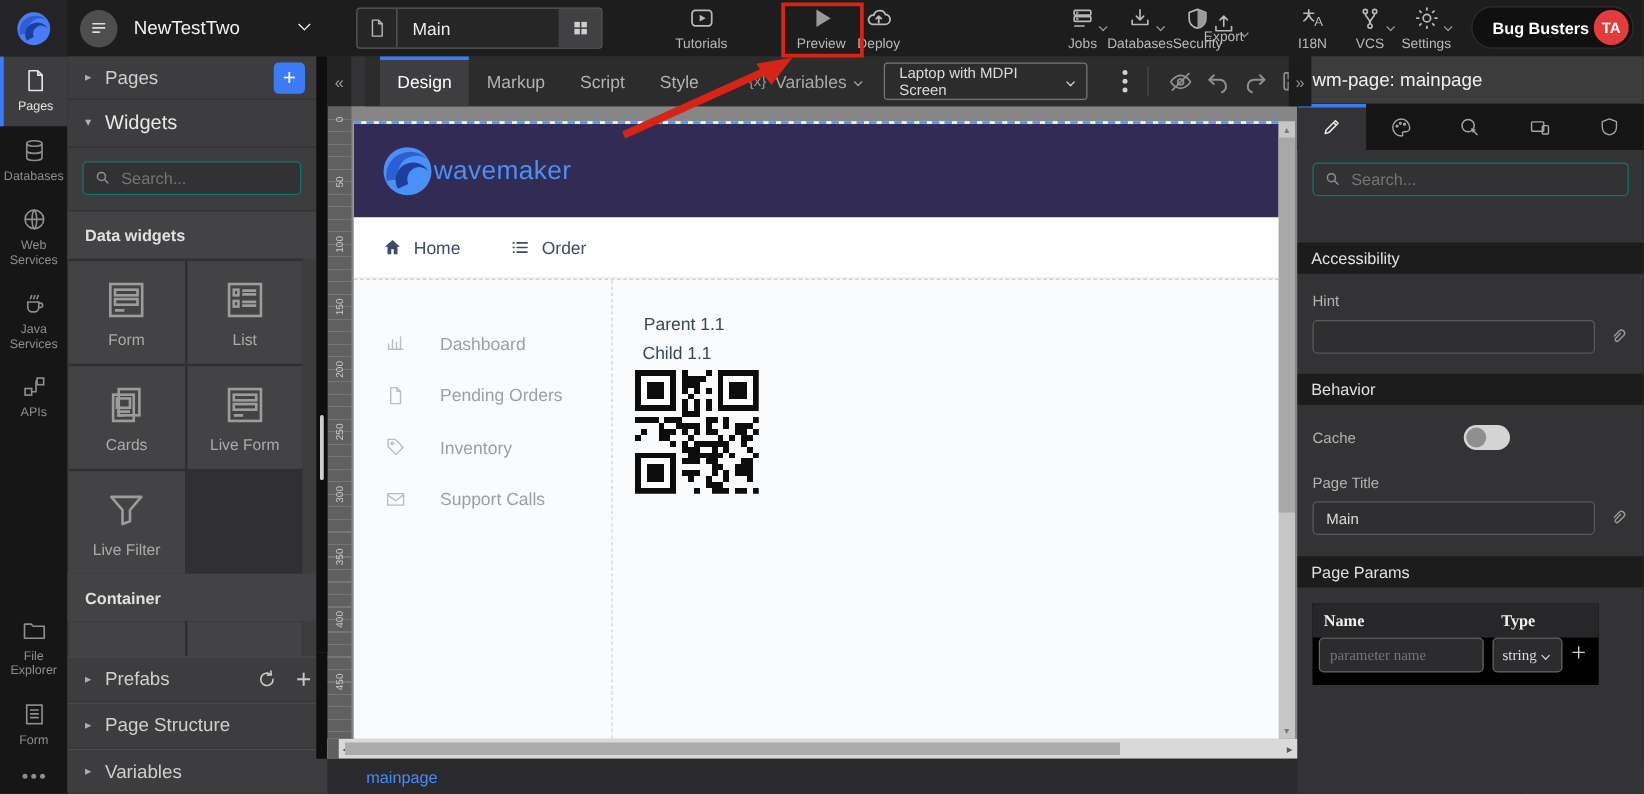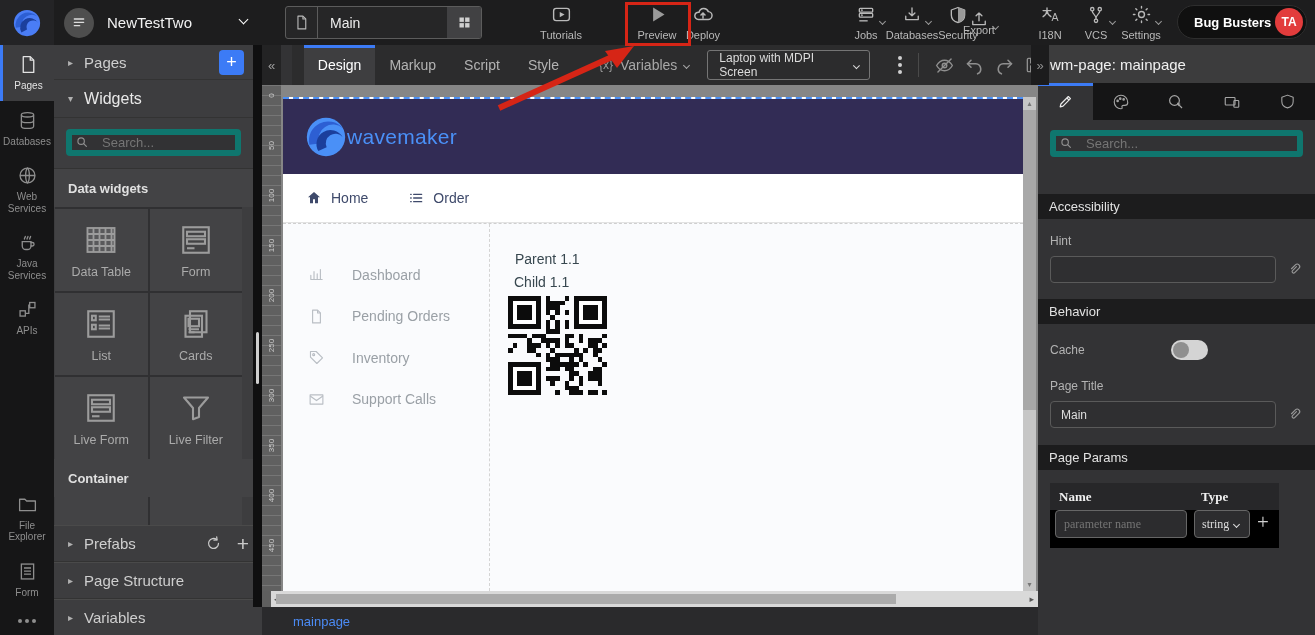--- a/index.html
+++ b/index.html
@@ -38,21 +38,21 @@
   .sb-dots i { width:4px; height:4px; border-radius:50%; background:#8e8e8e; }
 
   
   #left-panel { left:54px; top:45px; width:208px; height:590px; background:#3d3d3f; }
   .acc-row { display:flex; align-items:center; gap:11px; padding-left:14px; background:#3d3d3f; border-bottom:1px solid #333; color:#cfcfcf; position:relative; cursor:pointer; }
   .acc-caret { color:#b0b0b0; font-size:10px; }
   #row-pages { height:35px; font-size:15px; }
   #row-widgets { height:38px; font-size:16px; color:#e8e8e8; }
   #pages-add { position:absolute; right:9px; top:5px; width:25px; height:25px; border-radius:4px; background:#3c7bf6; color:#fff; font-size:18px; display:flex; align-items:center; justify-content:center; cursor:pointer; }
   #panel-search-wrap { padding:11px 12px 12px 12px; position:relative; border-bottom:1px solid #333; }
-  .search-input { width:100%; height:27px; background:#323234; border:6px solid #0f766e; border-radius:4px; color:#cfcfcf; font-size:13px; padding:0 8px 0 30px; }
+  .search-input { width:100%; height:27px; background:#323234; border:1px solid #0f766e; border-radius:4px; color:#cfcfcf; font-size:13px; padding:0 8px 0 30px; }
   .search-ic { position:absolute; color:#909090; }
   #panel-search-wrap .search-ic { left:21px; top:17px; }
   .band { height:38px; display:flex; align-items:center; padding-left:14px; font-size:13px; font-weight:bold; color:#e0e0e0; background:#434345; }
   #tiles { display:grid; grid-template-columns:1fr 1fr; gap:2px; background:#303032; border-top:2px solid #303032; }
   .tile { height:82px; background:#434345; display:flex; flex-direction:column; align-items:center; justify-content:center; gap:7px; color:#9c9c9c; cursor:grab; }
   .tile .tlabel { font-size:12.5px; color:#ababab; }
   #tiles-partial { display:grid; grid-template-columns:1fr 1fr; gap:2px; background:#303032; height:28px; overflow:hidden; }
   #tiles-partial .tile { height:82px; }
   .acc-bottom { height:37px; font-size:15px; border-top:1px solid #4a4a4a; }
   .row-icons { position:absolute; right:13px; top:0; height:100%; display:flex; align-items:center; gap:15px; color:#c9c9c9; }
@@ -355,28 +355,20 @@
       <span class="search-ic">
         <svg viewBox="0 0 24 24" width="14" height="14" fill="none" stroke="currentColor" stroke-width="2" stroke-linecap="round">
             <circle cx="10.5" cy="10.5" r="5.5"></circle>
             <path d="M14.8 14.8L19.5 19.5"></path>
           </svg>
       </span>
       <input class="search-input" placeholder="Search..." style="">
     </div>
     <div class="band" style="width:199px;">Data widgets</div>
     <div id="tiles" style="width:187px;margin-left:1px;">
-      <div class="tile">
-        <svg viewBox="0 0 24 24" width="36" height="36" fill="none" stroke="currentColor" stroke-width="1.2">
-            <rect x="3" y="4" width="18" height="16" fill="#9c9c9c" opacity=".25"></rect>
-            <rect x="3" y="4" width="18" height="16"></rect>
-            <path d="M3 8h18M3 12h18M3 16h18M7 4v16M11 4v16M15 4v16M19 4v16"></path>
-          </svg>
-        <span class="tlabel">Data Table</span>
-      </div>
       <div class="tile">
         <svg viewBox="0 0 24 24" width="36" height="36" fill="none" stroke="currentColor" stroke-width="1.4">
             <rect x="3.5" y="3.5" width="17" height="17"></rect>
             <rect x="6" y="6.5" width="12" height="3"></rect>
             <rect x="6" y="11.5" width="12" height="3"></rect>
             <path d="M6 17.5h5"></path>
           </svg>
         <span class="tlabel">Form</span>
       </div>
       <div class="tile">

